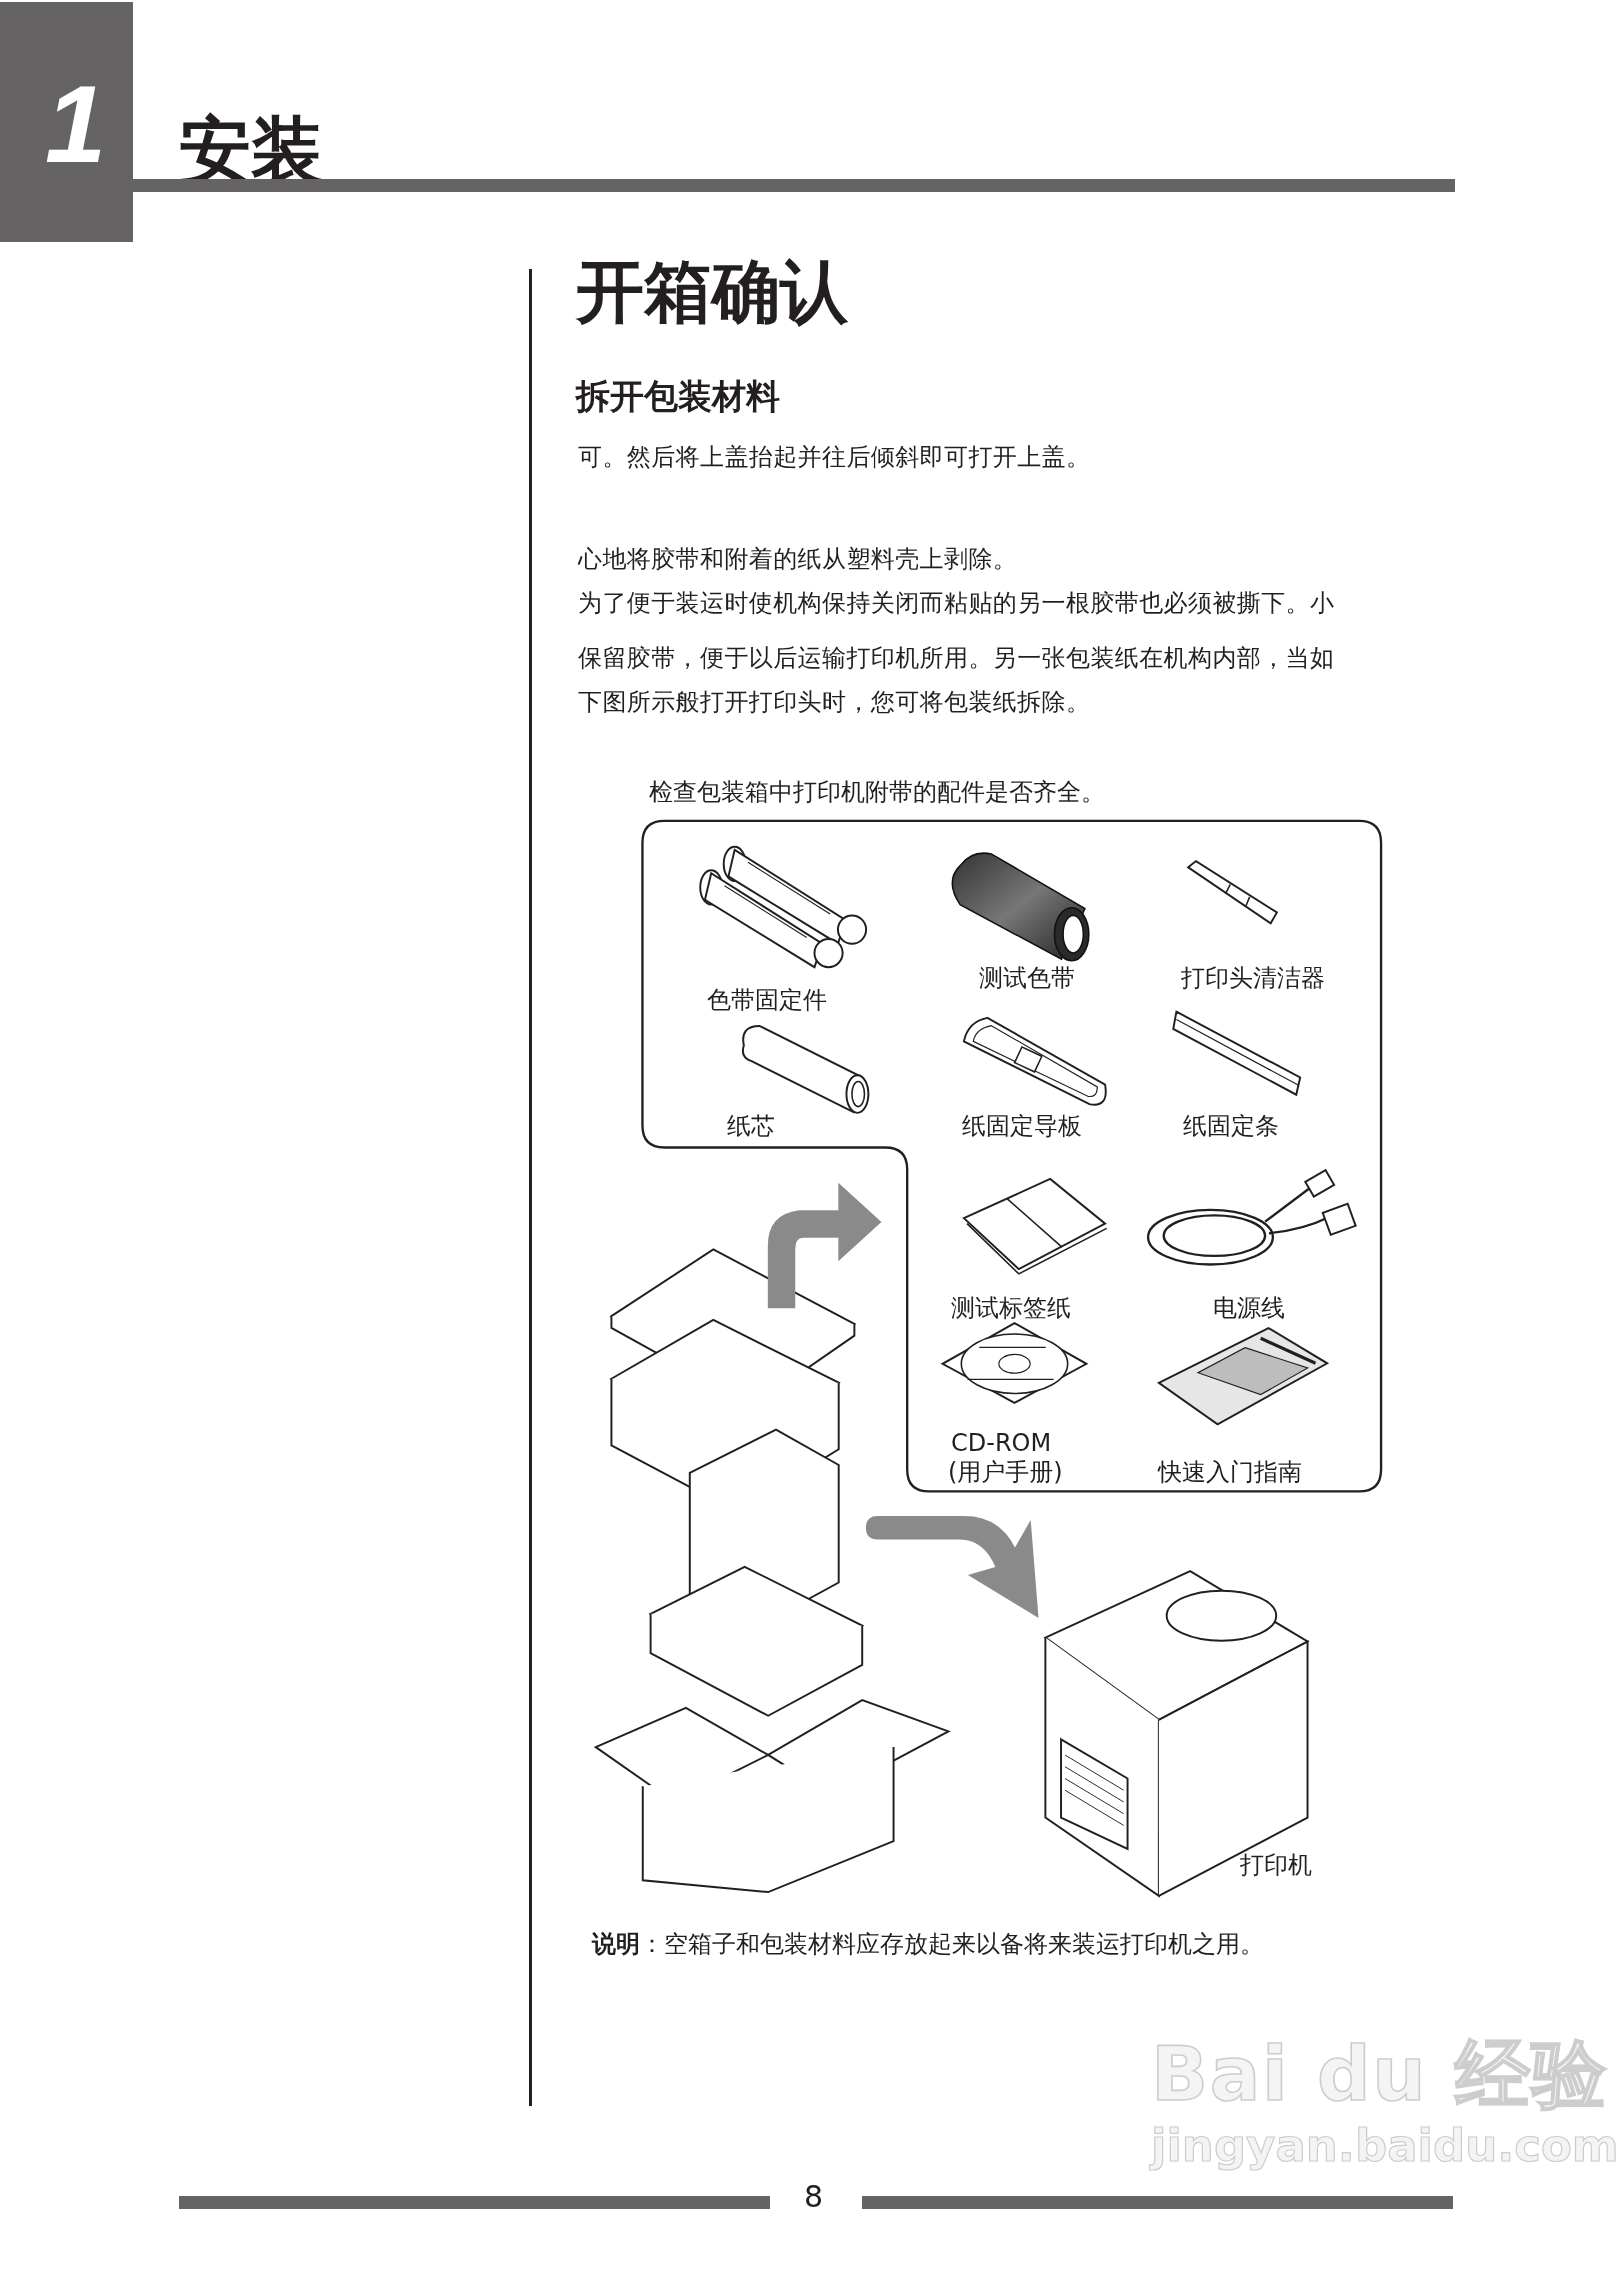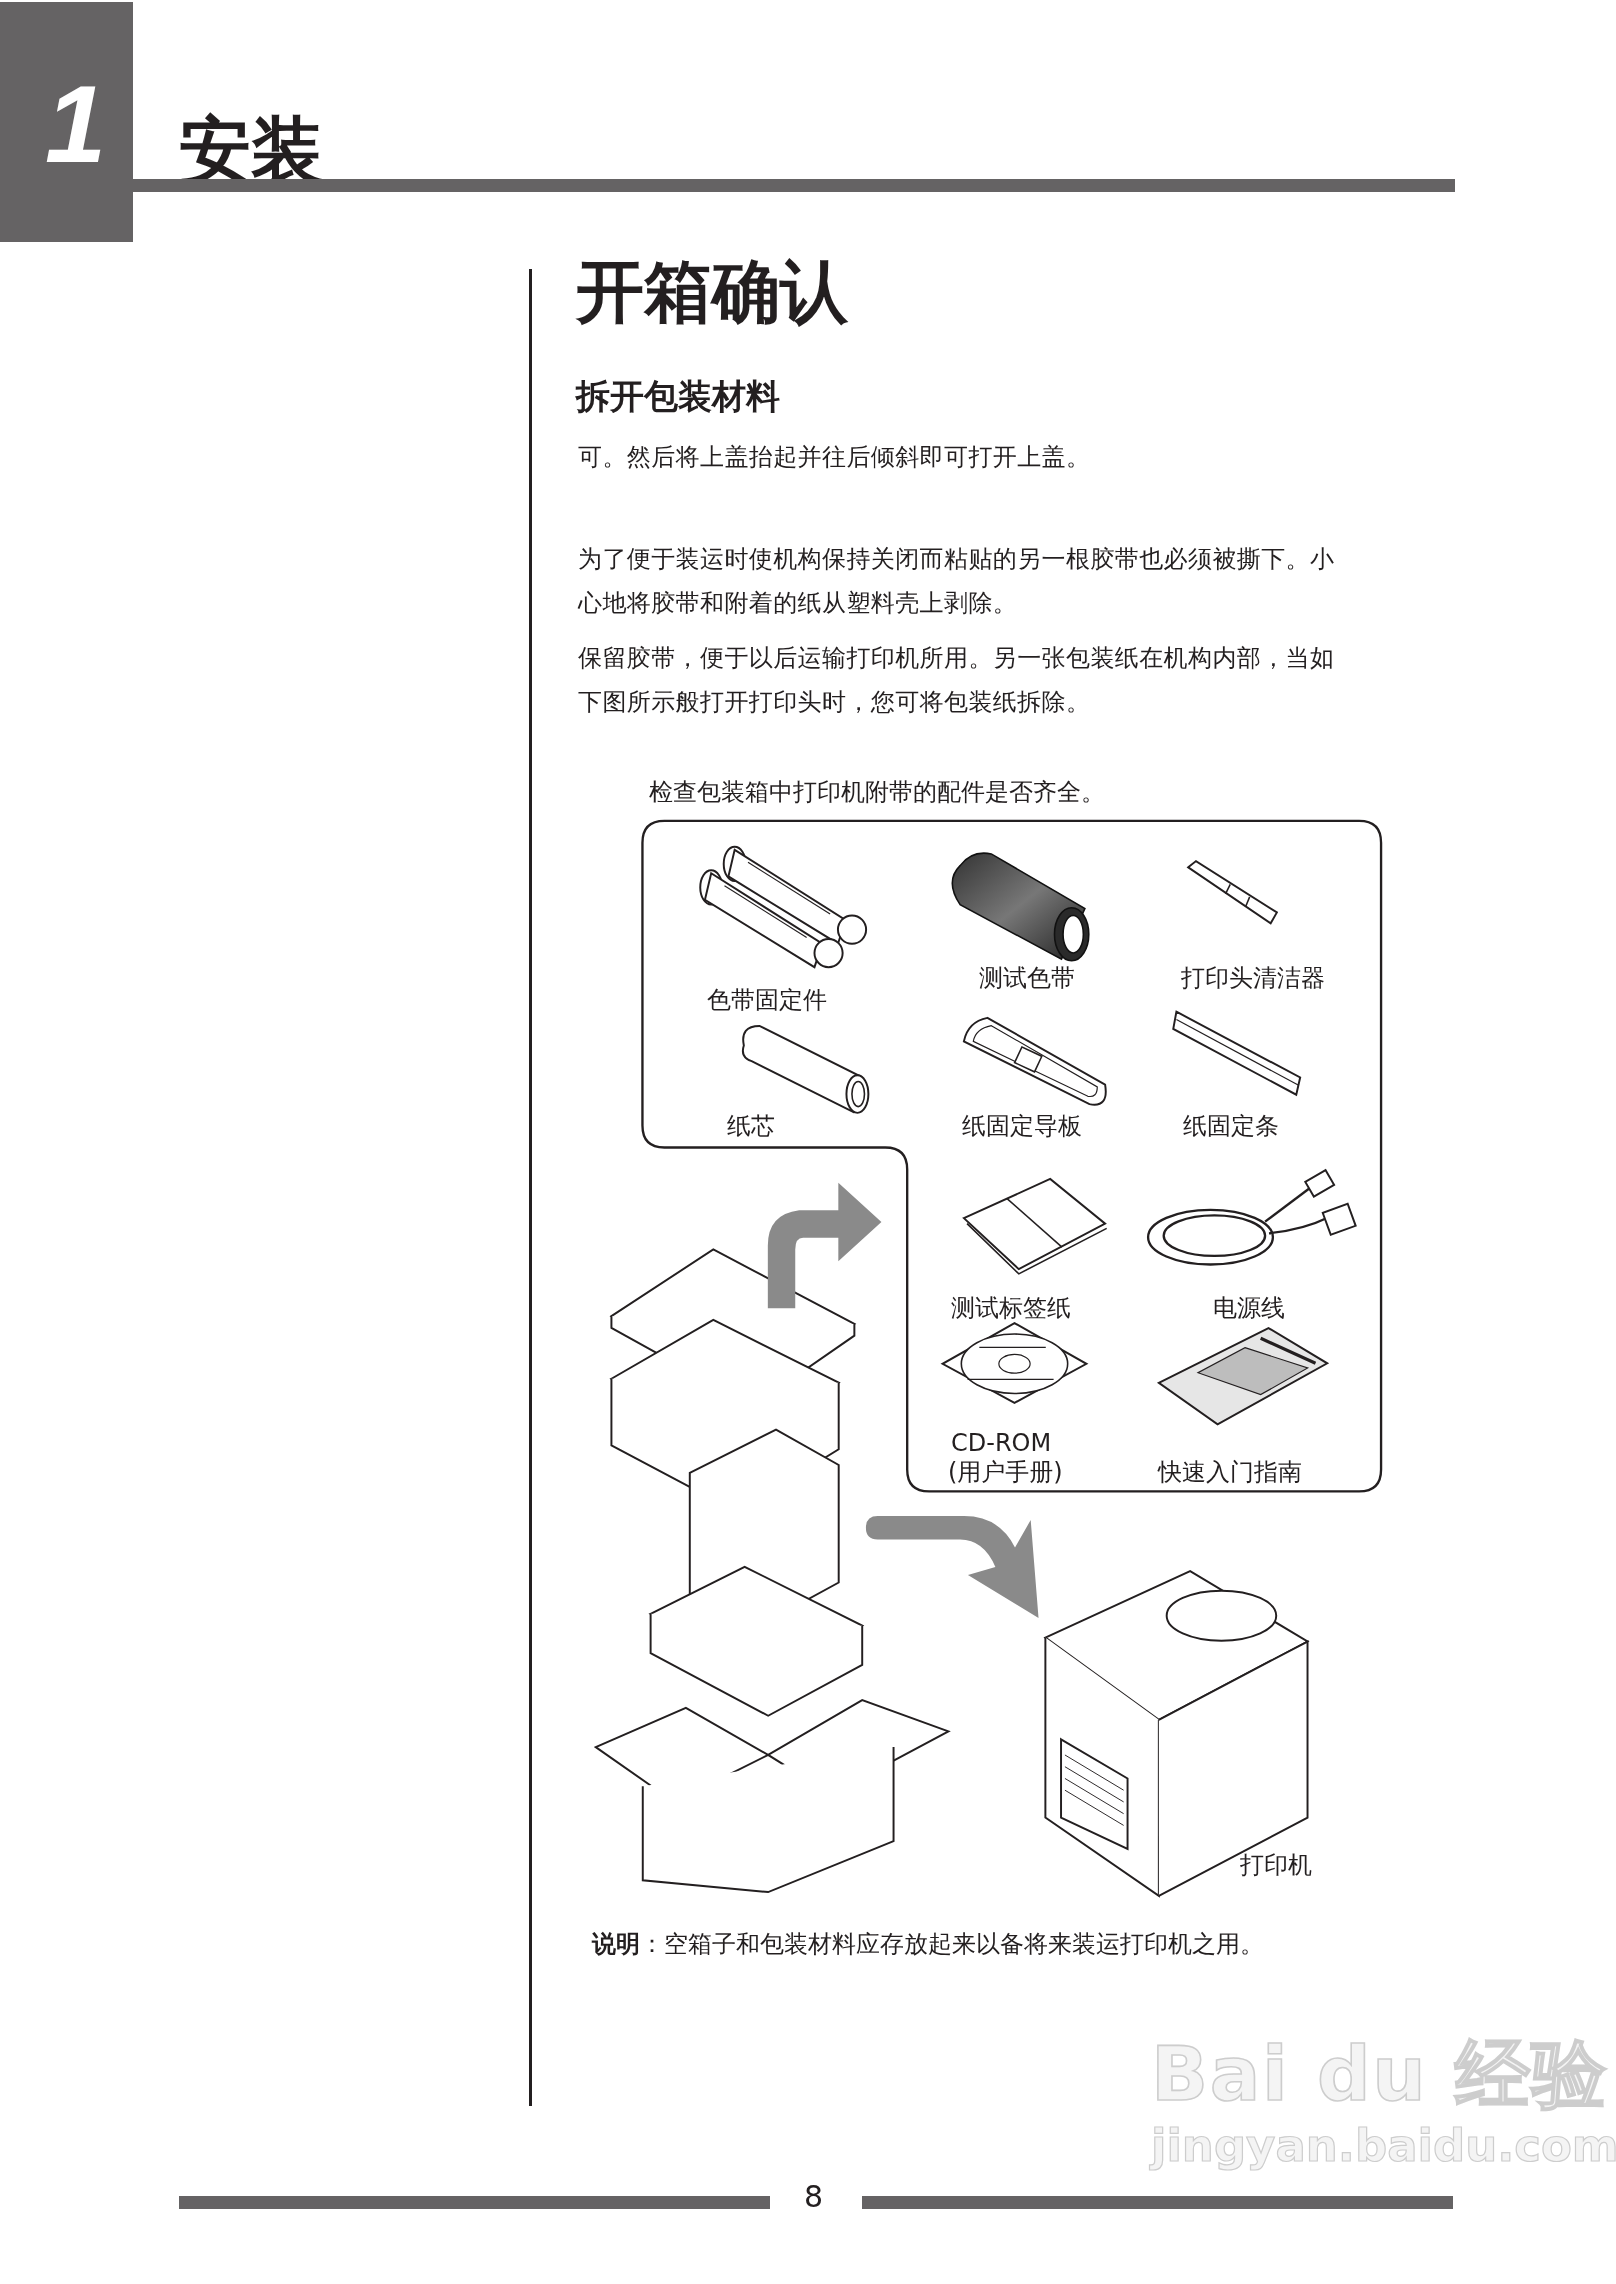--- a/index.html
+++ b/index.html
@@ -34,22 +34,22 @@
 
 <div class="abs vrule"></div>
 
 <div class="abs h1">开箱确认</div>
 <div class="abs h2">拆开包装材料</div>
 
 <div class="abs para" style="top:435px;">
   <div>可。然后将上盖抬起并往后倾斜即可打开上盖。</div>
 </div>
 <div class="abs para" style="top:537px;">
+  <div>心地将胶带和附着的纸从塑料壳上剥除。</div>
   <div>为了便于装运时使机构保持关闭而粘贴的另一根胶带也必须被撕下。小</div>
-  <div>心地将胶带和附着的纸从塑料壳上剥除。</div>
 </div>
 <div class="abs para" style="top:636px;">
   <div>保留胶带，便于以后运输打印机所用。另一张包装纸在机构内部，当如</div>
   <div>下图所示般打开打印头时，您可将包装纸拆除。</div>
 </div>
 
 <div class="abs intro">检查包装箱中打印机附带的配件是否齐全。</div>
 
 <svg style="left:0;top:0;" width="1617" height="2284" viewBox="0 0 2064 2916">
   <path d="M848 1048 H1735 Q1763 1048 1763 1076 V1876 Q1763 1904 1735 1904 H1186 Q1158 1904 1158 1876 V1493 Q1158 1465 1130 1465 H848 Q820 1465 820 1437 V1076 Q820 1048 848 1048 Z" fill="none" stroke="#231f20" stroke-width="3"></path>

